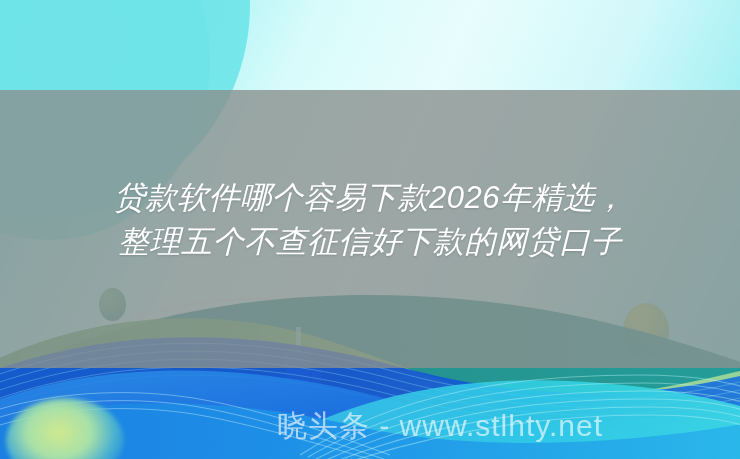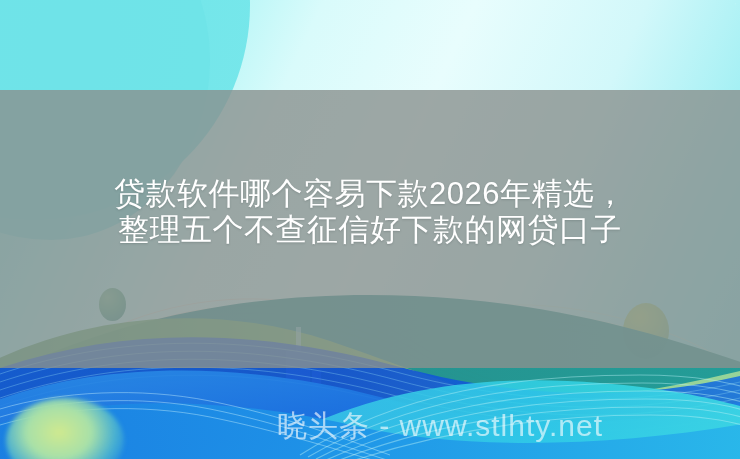--- a/index.html
+++ b/index.html
@@ -98,24 +98,25 @@
   }
 
   
   .title{
     position:absolute;left:0;top:176px;width:740px;
     text-align:center;
     color:#ffffff;
     font-family:"Liberation Sans","DejaVu Sans",sans-serif;
     font-size:31px;
     font-weight:400;
-    line-height:36px;
+    line-height:44px;
     letter-spacing:.5px;
     white-space:pre-line;
     text-shadow:0 1px 2px rgba(60,70,70,.25);
+    font-style:italic;
   }
 
   
   .watermark{
     position:absolute;left:0;top:406px;width:720px;
     text-align:center;
     color:rgba(255,255,255,.62);
     font-family:"Liberation Sans","DejaVu Sans",sans-serif;
     font-size:30px;
     letter-spacing:1px;

